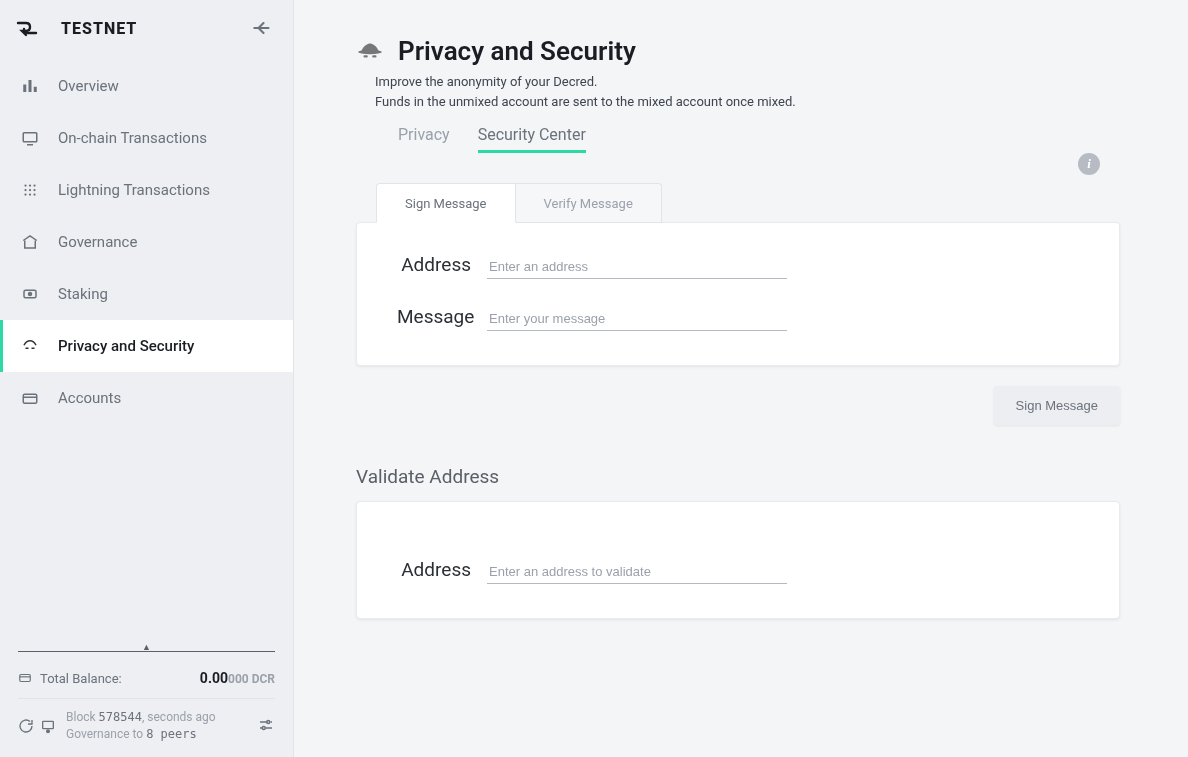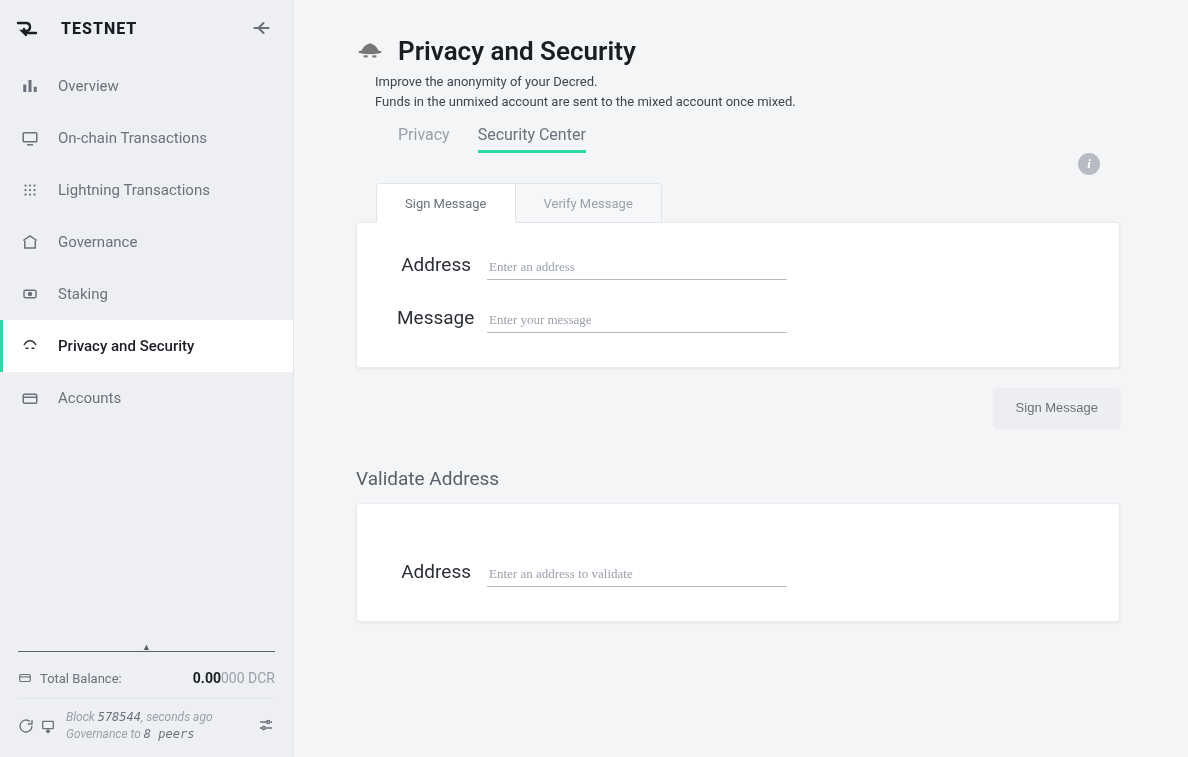--- a/index.html
+++ b/index.html
@@ -29,24 +29,24 @@
   .nav-item{height:52px;display:flex;align-items:center;gap:18px;padding:0 20px;color:var(--text-muted);font-size:15px;cursor:pointer;}
   .nav-item .nic{width:20px;height:20px;display:flex;align-items:center;justify-content:center;color:#6b727c;}
   .nav-item.active{background:#fff;color:var(--text);font-weight:500;border-left:3px solid var(--accent);padding-left:17px;}
   .sb-spacer{flex:1;}
   .sb-bottom{padding:0 18px 14px;}
   .sb-expand-line{position:relative;height:1px;background:#5b6068;margin:0 0 14px;}
   .sb-expand-line::after{content:"▲";position:absolute;left:50%;top:-9px;transform:translateX(-50%);font-size:9px;color:#5b6068;}
   .balance-row{display:flex;align-items:center;justify-content:space-between;font-size:13px;color:var(--text-muted);border-bottom:1px solid var(--sidebar-border);padding:4px 0 12px;}
   .balance-row .bl{display:flex;align-items:center;gap:8px;}
   .balance-val{font-size:14px;color:var(--text);font-weight:700;}
-  .balance-sub{font-size:14px;color:var(--text-light);font-weight:400;margin-top:32px;}
+  .balance-sub{font-size:12px;color:var(--text-light);font-weight:700;margin-top:32px;}
   .status-row{display:flex;align-items:center;gap:10px;margin-top:10px;font-size:12px;color:var(--text-light);}
   .status-icons{display:flex;gap:6px;}
-  .status-text{line-height:1.4;font-style:italic;}
+  .status-text{line-height:1.4;}
   .status-text .strong{font-family:"Menlo","Consolas",monospace;color:var(--text-muted);}
   .settings-btn{margin-left:auto;color:var(--text-muted);}
   
   .main{flex:1;overflow:auto;}
   
   .hdr{padding:36px 0 0 62px;}
   .hdr-top{display:flex;align-items:center;gap:14px;}
   .hdr-icon{width:28px;height:28px;display:flex;align-items:center;justify-content:center;color:#777;}
   .page-title{font-size:26px;font-weight:600;}
   .hdr-sub{margin-left:19px;margin-top:6px;font-size:13px;color:var(--link);line-height:1.5;}
@@ -58,21 +58,21 @@
   .card-wrap{position:relative;}
   .subtabs{display:flex;margin-left:20px;}
   .subtab{height:40px;padding:0 28px;display:flex;align-items:center;font-size:13px;color:var(--text-light);border:1px solid #e1e4e8;background:#f6f7f9;cursor:pointer;}
   .subtab.active{background:#fff;color:var(--text-muted);border-bottom-color:#fff;}
   .subtab:first-child{border-top-left-radius:4px;}
   .subtab:last-child{border-top-right-radius:4px;border-left:none;}
   .card{background:var(--card);border:1px solid #e9ebee;border-radius:4px;box-shadow:var(--shadow);padding:30px 40px 34px;margin-top:-1px;}
   .form-row{display:flex;align-items:baseline;gap:16px;margin-bottom:26px;}
   .form-row:last-child{margin-bottom:0;margin-top:26px;}
   .form-label{width:74px;text-align:right;font-size:19px;color:#2b2f36;}
-  .form-input{flex:0 0 300px;border:none;border-bottom:1px solid var(--input-line);background:transparent;font-size:13px;padding:4px 2px;color:var(--text);outline:none;font-family:Liberation Serif, serif;}
+  .form-input{flex:0 0 300px;border:none;border-bottom:1px solid var(--input-line);background:transparent;font-size:13px;padding:4px 2px;color:var(--text);outline:none;}
   .form-input::placeholder{color:var(--text-light);}
   .action-row{display:flex;justify-content:flex-end;margin-top:20px;}
   .btn{background:#edeef1;border:none;border-radius:3px;padding:12px 22px;font-size:13px;color:var(--text-muted);cursor:pointer;box-shadow:var(--shadow);}
   .section-title{font-size:19px;color:#5a5f68;margin:40px 0 14px;}
 </style>
 </head>
 <body>
 
 <div class="app">
 

